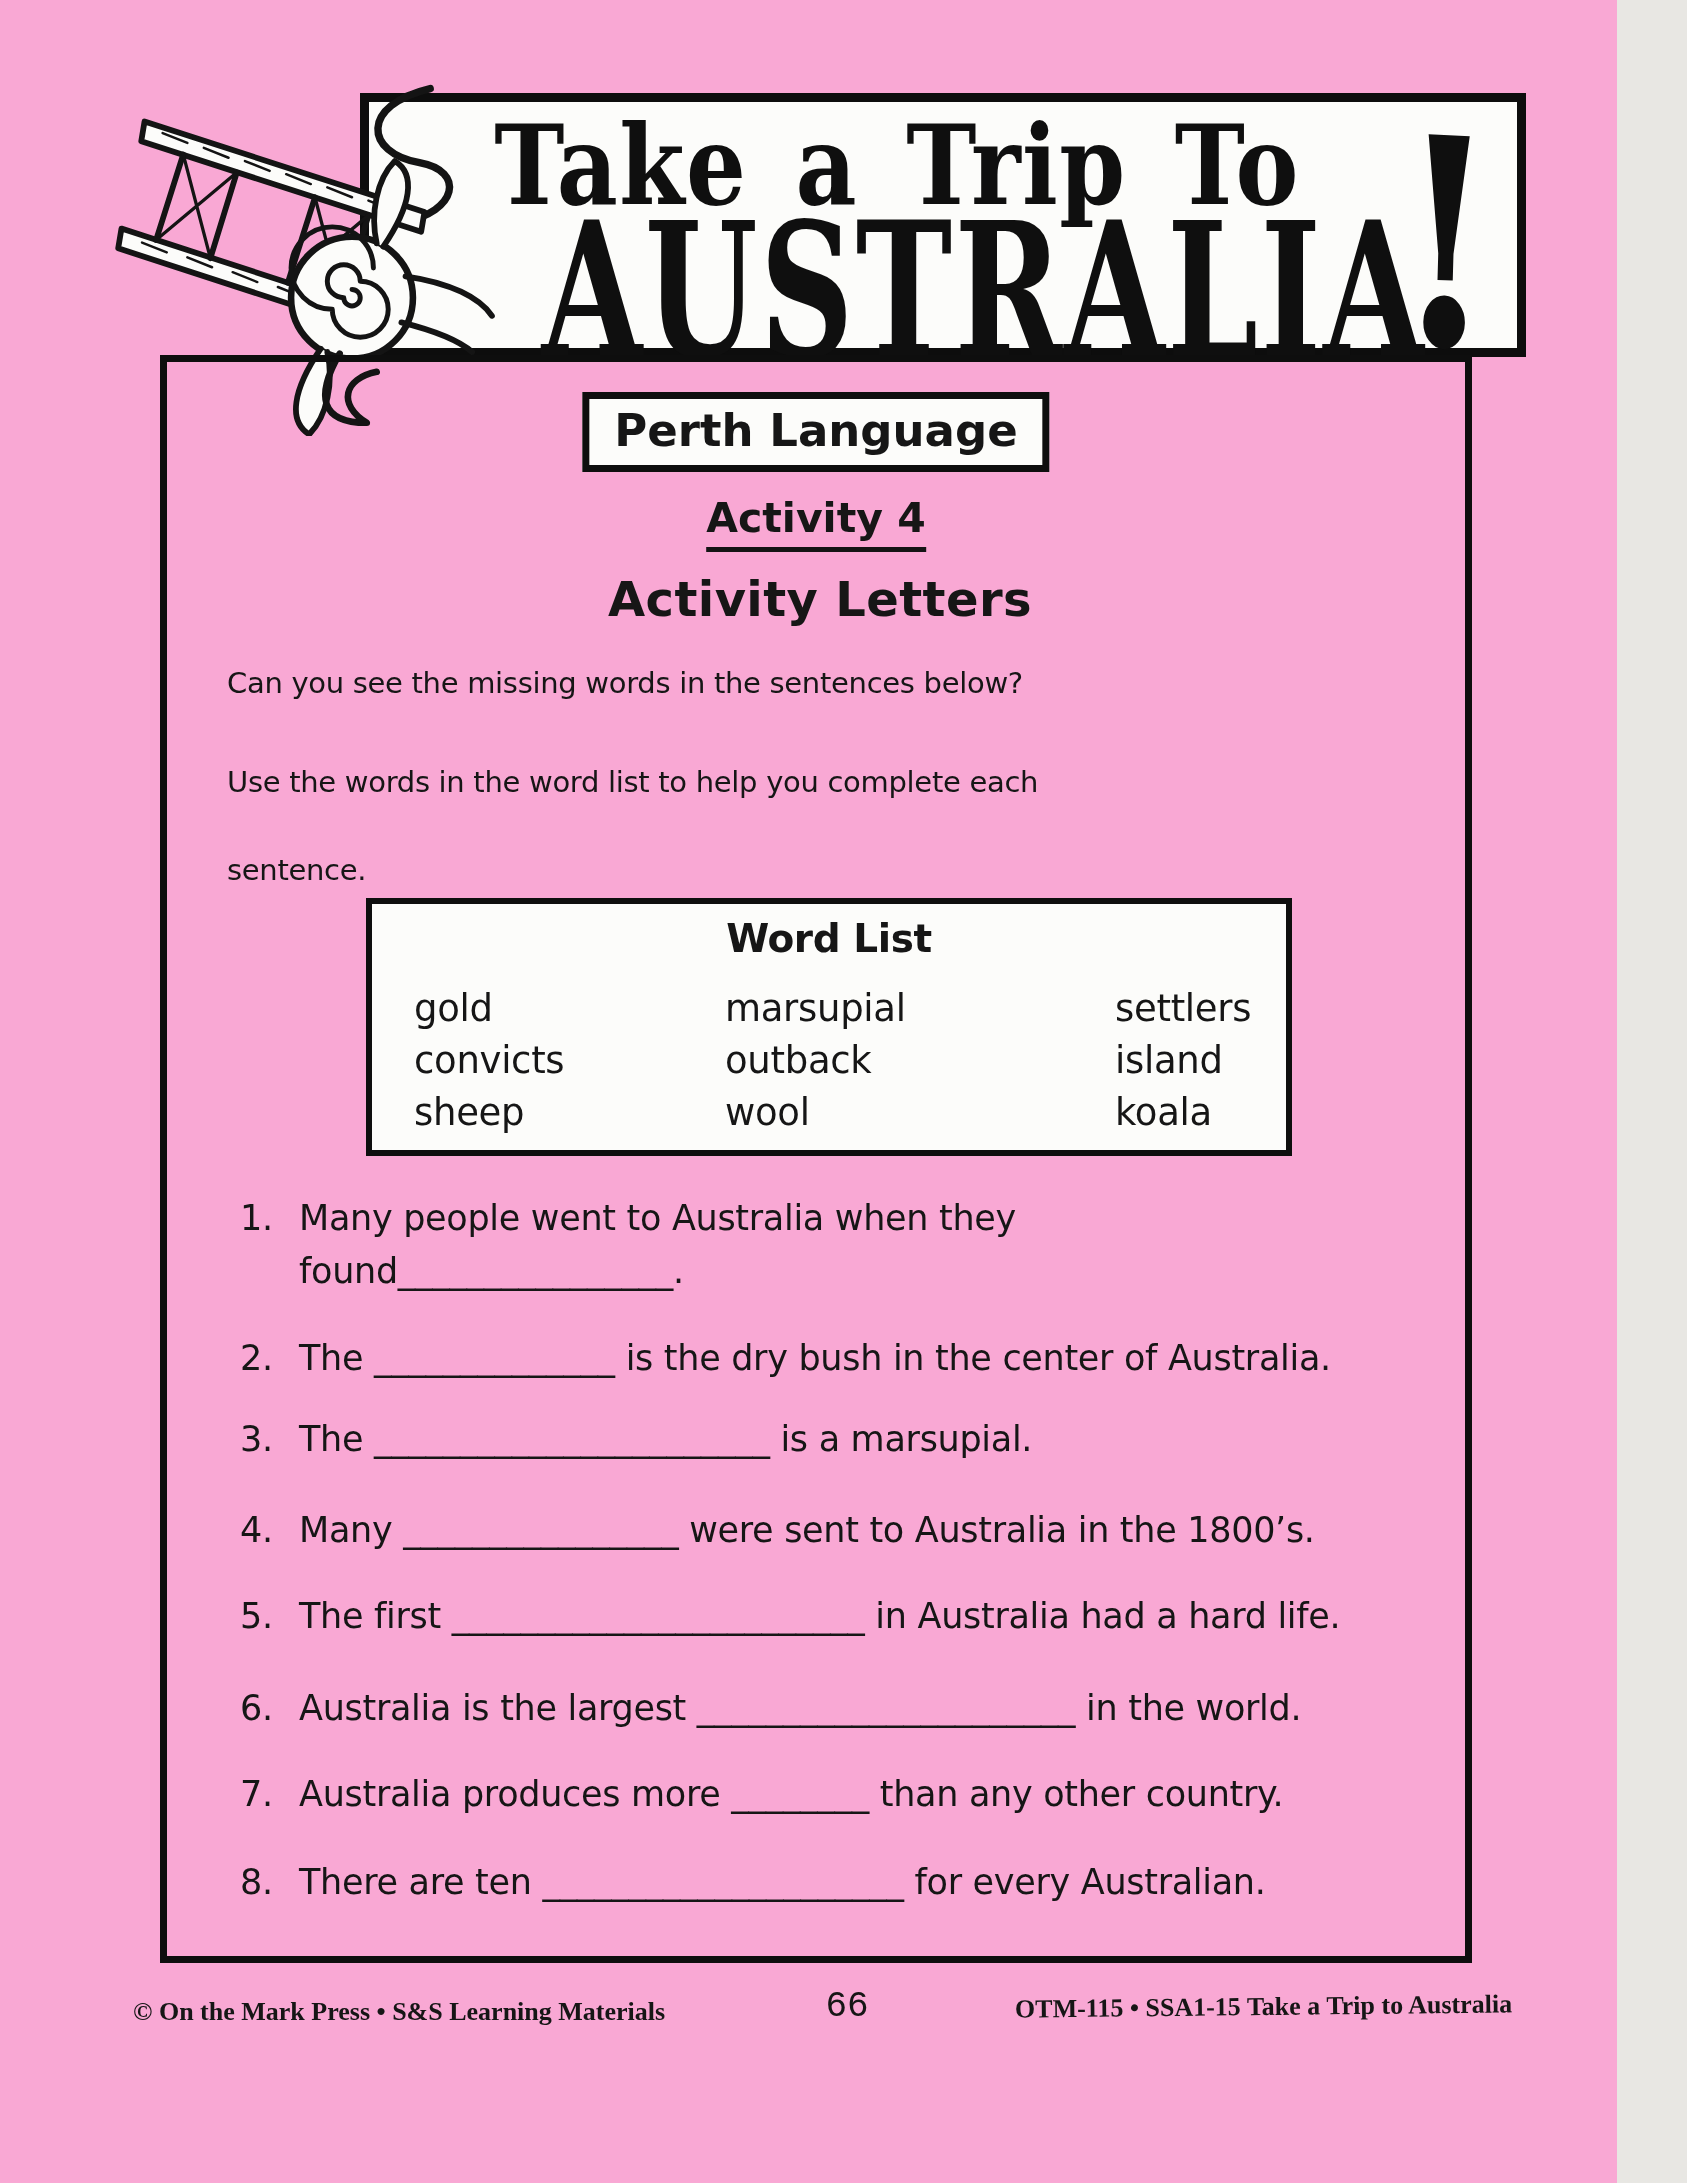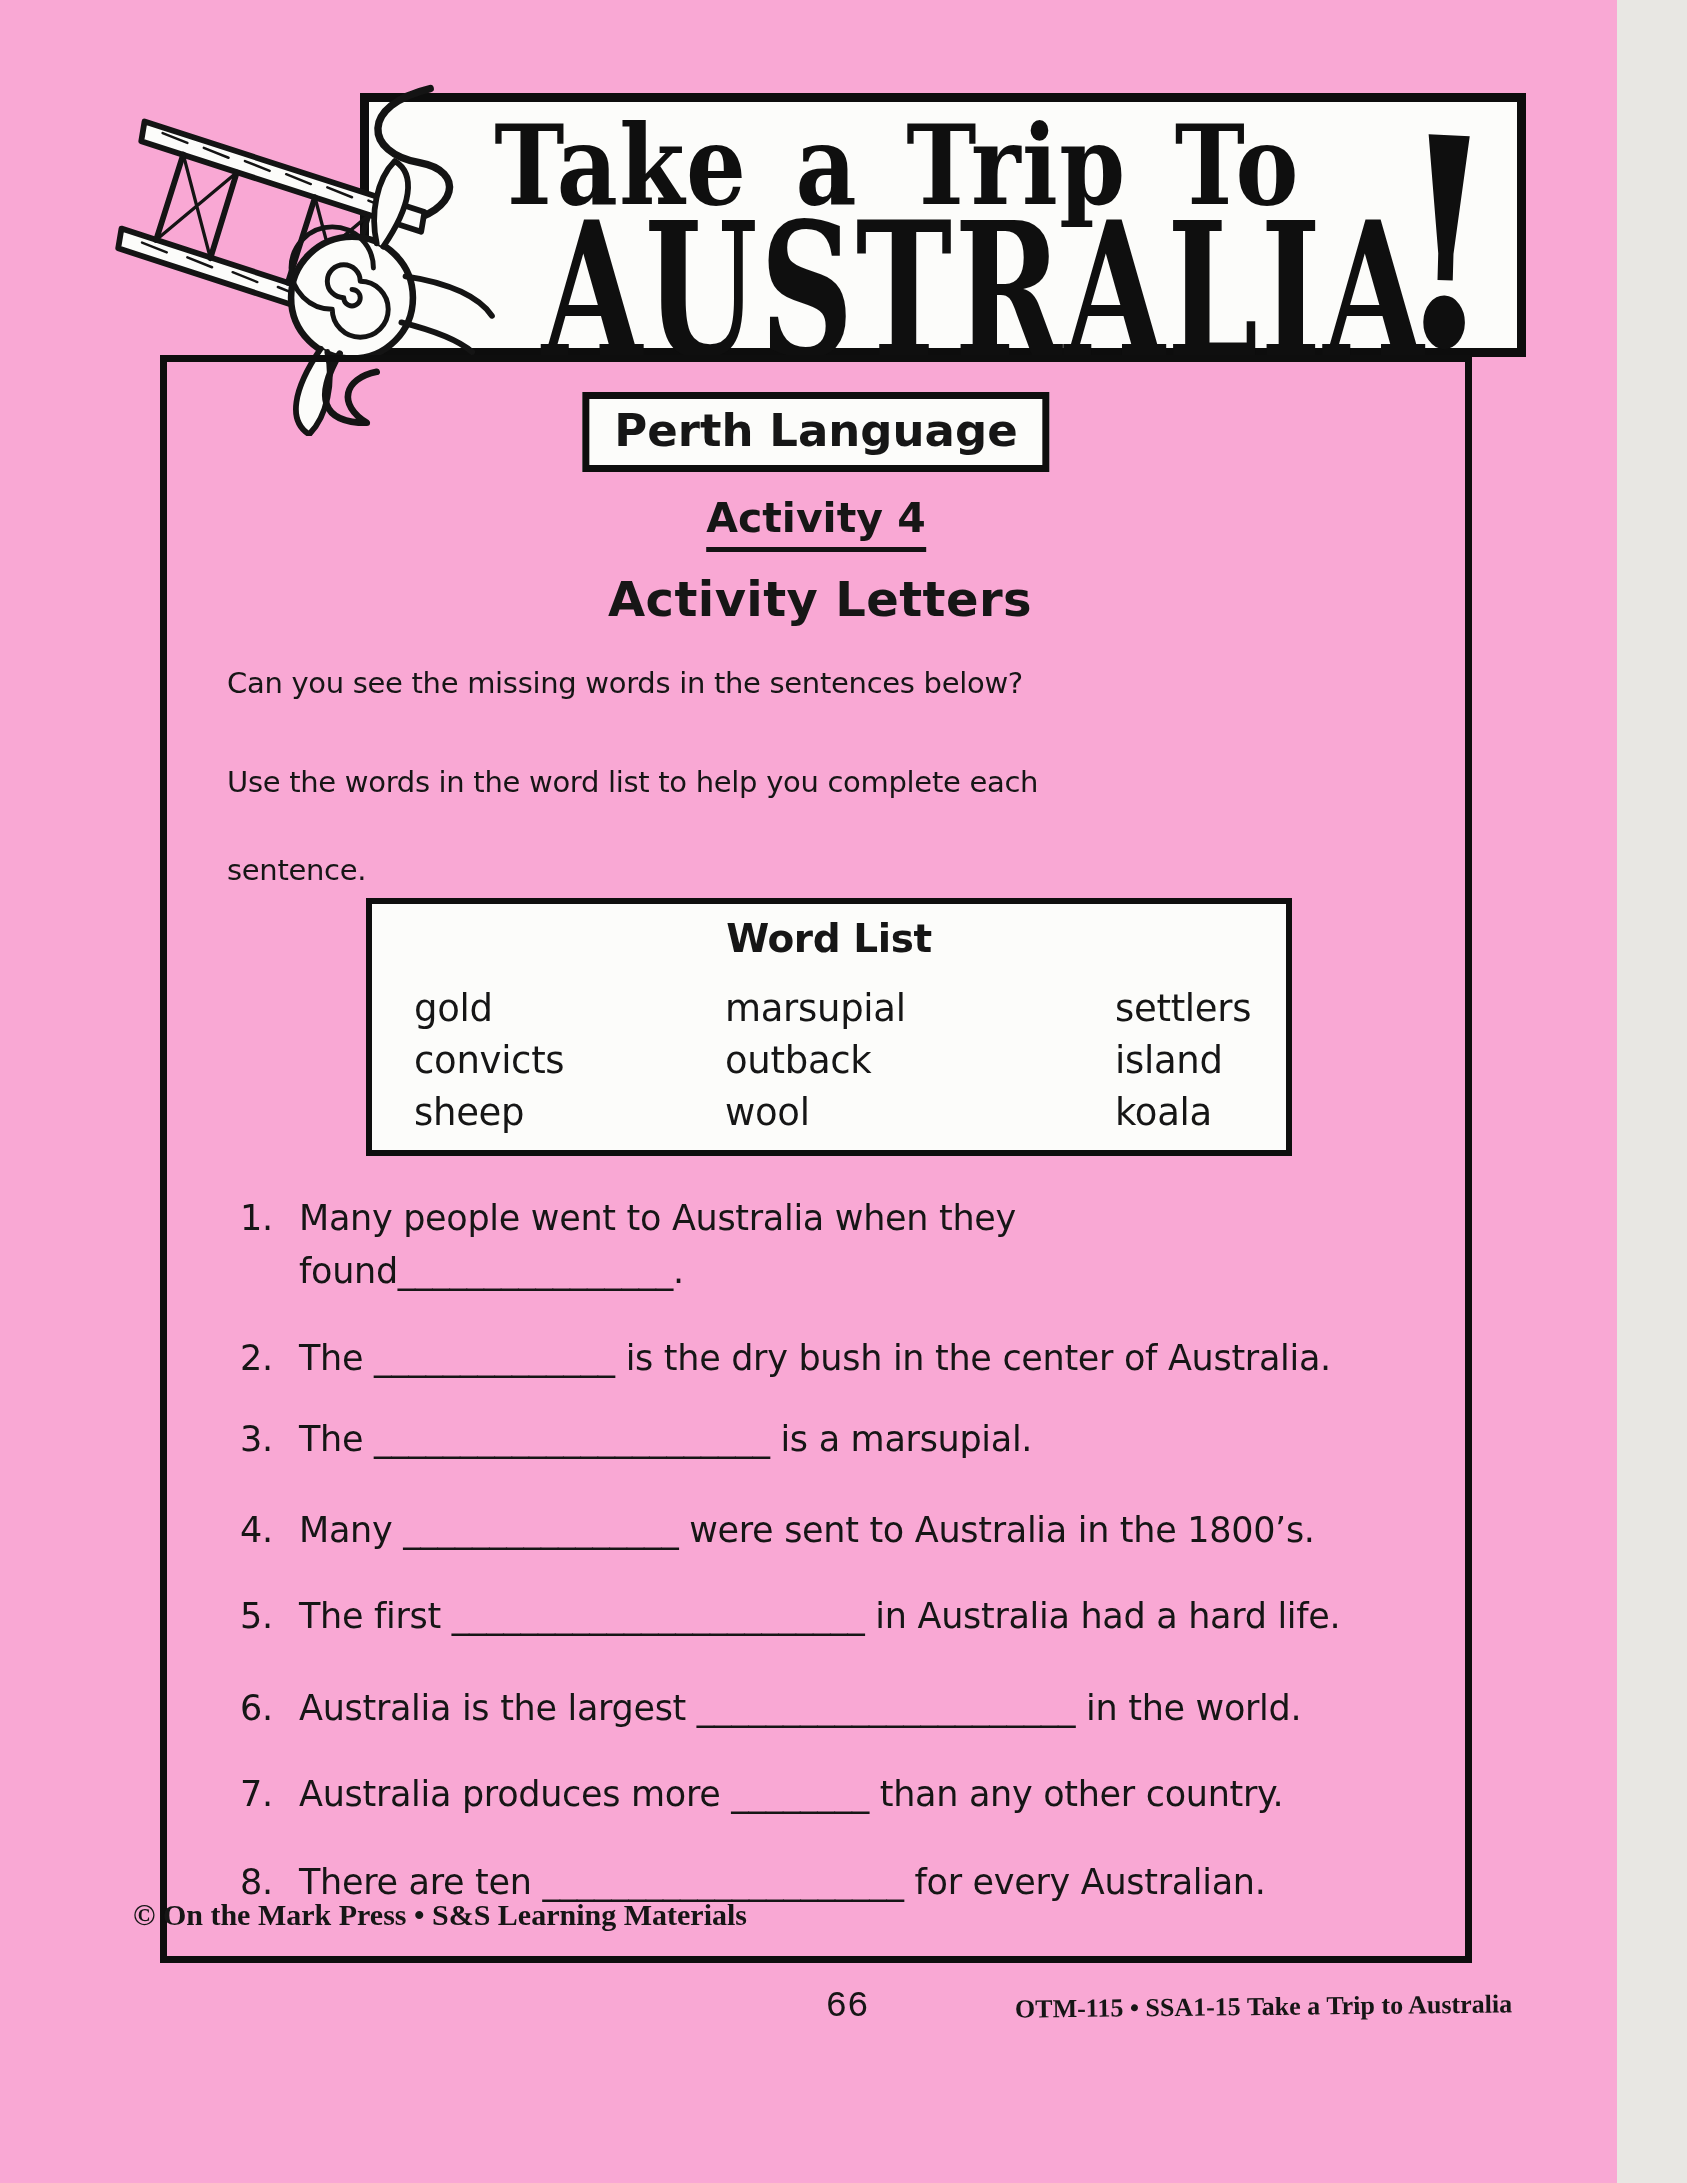--- a/index.html
+++ b/index.html
@@ -84,22 +84,22 @@
   .q{position:absolute;left:240px;white-space:nowrap;}
   .q-num{display:inline-block;width:59px;font-size:35px;vertical-align:top;line-height:45px;letter-spacing:-0.3px;}
   .q-text{display:inline-block;vertical-align:top;}
   .q-line{font-size:35px;line-height:45px;letter-spacing:-0.3px;}
   .q-line2{margin-top:8.2px;}
   .q-line2:empty{display:none;}
   .q1{top:1196px;} .q2{top:1336px;} .q3{top:1417px;} .q4{top:1508px;}
   .q5{top:1594px;} .q6{top:1686px;} .q7{top:1772px;} .q8{top:1860px;}
   
   .footer-left{
-    position:absolute;left:133px;top:1898px;
-    font-family:"Liberation Serif", serif;font-weight:bold;font-size:30px;white-space:nowrap;
+    position:absolute;left:133px;top:1997px;
+    font-family:"Liberation Serif", serif;font-weight:bold;font-size:26px;white-space:nowrap;
   }
   .footer-page{
     position:absolute;left:847px;top:1986px;transform:translateX(-50%);
     font-family:Liberation Mono, monospace;font-size:36px;
   }
   .footer-right{
     position:absolute;right:105px;top:1992px;transform:rotate(-0.6deg);
     font-family:"Liberation Serif", serif;font-weight:bold;font-size:26px;white-space:nowrap;
   }
 </style>

